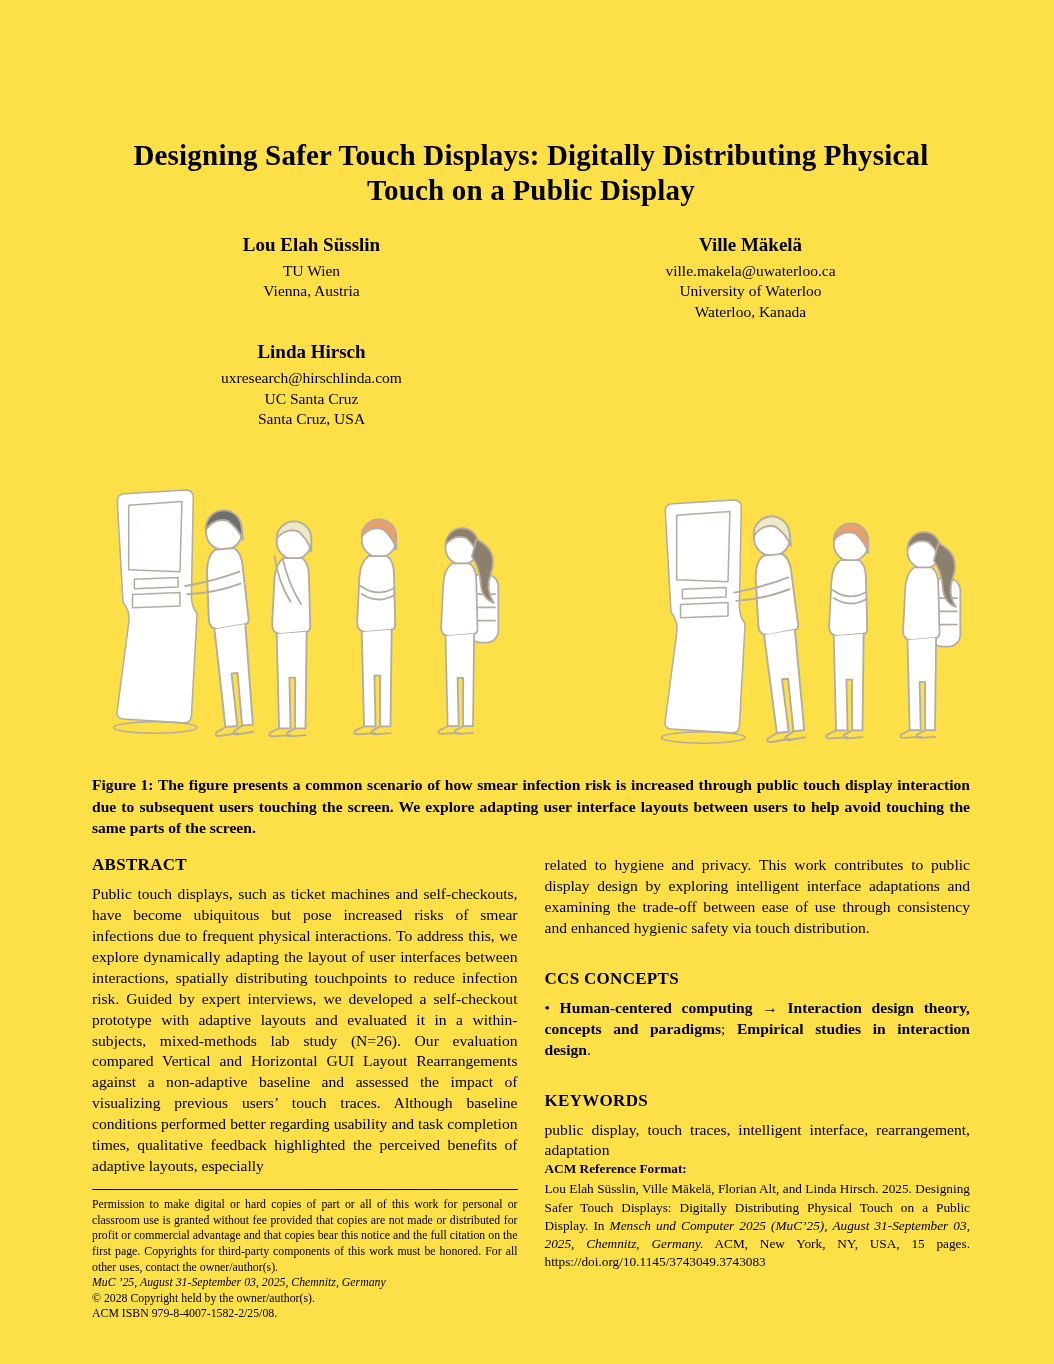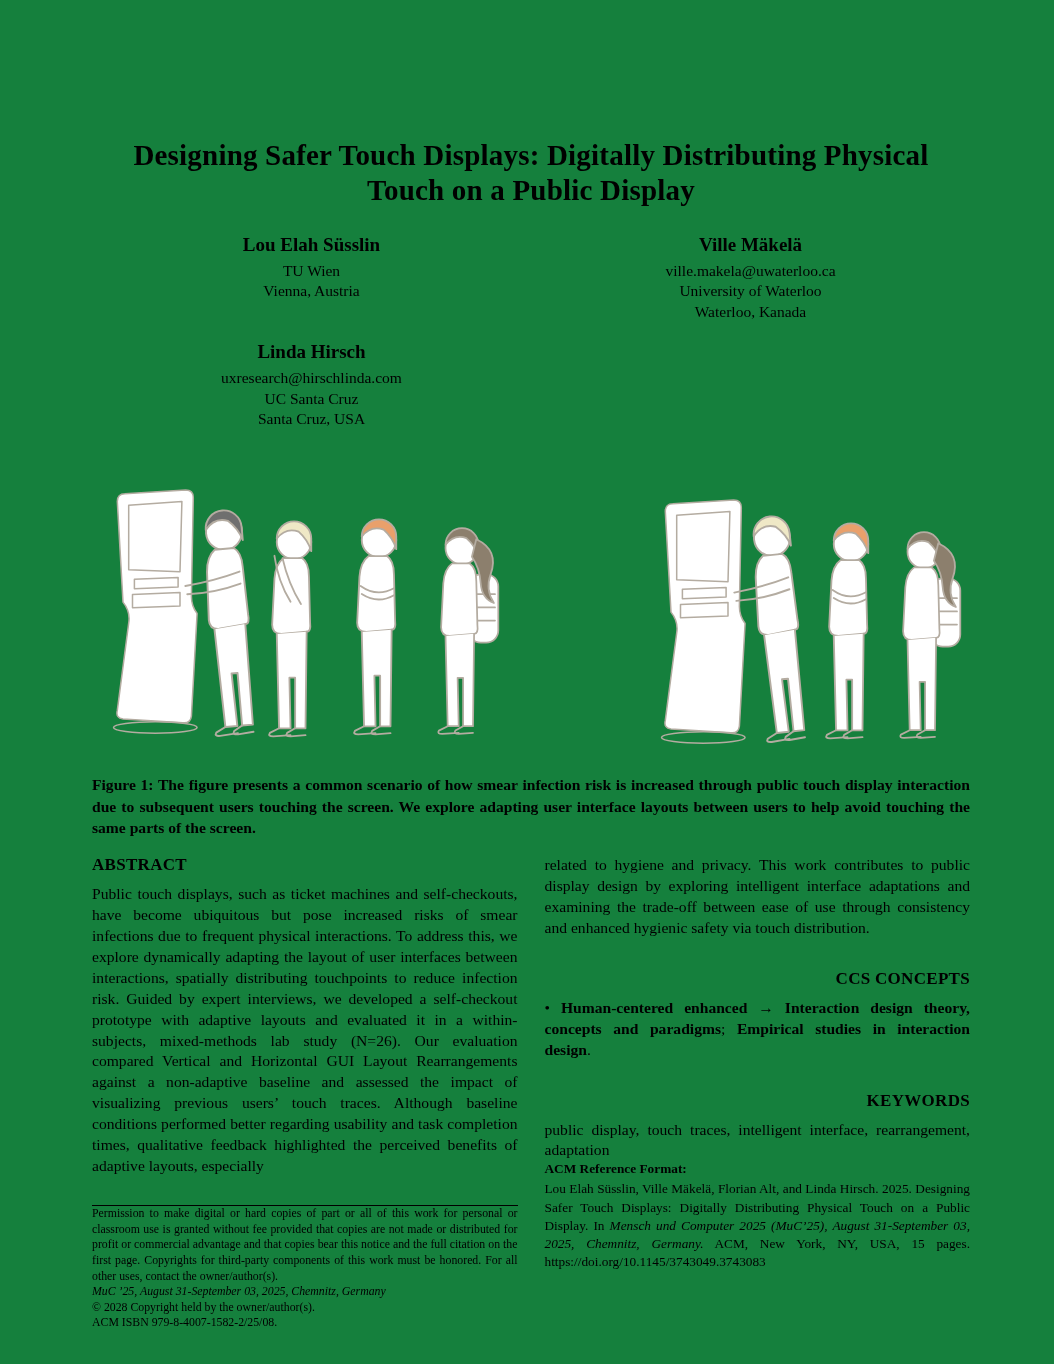--- a/index.html
+++ b/index.html
@@ -1,40 +1,40 @@
 <!DOCTYPE html>
 <html><head>
 <meta charset="utf-8">
 <style>
   html,body{margin:0;padding:0;background:#ffffff;}
   body{width:1054px;height:1364px;font-family:"Liberation Serif",serif;color:#000;-webkit-font-smoothing:antialiased;}
-  .page{position:relative;width:1054px;height:1364px;overflow:hidden;background:#15803d;}
+  .page{position:relative;width:1054px;height:1364px;overflow:hidden;background:#fde047;}
   .content{position:absolute;left:92px;top:0;width:878px;}
 
   .title{margin-top:138px;padding:0 30px;font-size:29px;font-weight:700;text-align:center;line-height:1.2;letter-spacing:0.2px;}
 
   .authors{margin-top:26px;display:grid;grid-template-columns:1fr 1fr;row-gap:18px;text-align:center;}
   .author .name{font-size:19px;font-weight:600;margin-bottom:5px;}
   .author .line{font-size:15.5px;line-height:1.34;}
 
   .figure-wrap{margin-top:40px;height:292px;}
   .figure-wrap svg{display:block;width:878px;height:292px;}
 
   .caption{margin-top:12px;font-size:15.6px;font-weight:700;line-height:1.38;text-align:justify;}
 
   .columns{margin-top:16px;display:grid;grid-template-columns:1fr 1fr;column-gap:27px;align-items:start;}
   .col{min-width:0;}
   .sec-head{font-size:17px;font-weight:600;letter-spacing:0.3px;margin:0 0 9px 0;}
   .body-text{font-size:15.6px;line-height:1.345;text-align:justify;margin:0;}
-  .mt{margin-top:30px;text-align:right;}
+  .mt{margin-top:30px;}
   .mt-lg{margin-top:44px;}
 
   .ccs b{font-weight:700;}
 
-  .footnote{margin-top:28px;border-top:1px solid #000;font-size:11.8px;line-height:1.32;}
+  .footnote{margin-top:12px;border-top:1px solid #000;padding-top:7px;font-size:11.8px;line-height:1.32;}
   .footnote p{margin:0;text-align:justify;}
   .footnote .venue{font-style:italic;}
 
   .ref-head{font-size:13.3px;font-weight:700;margin:0 0 3px 0;}
   .ref-text{font-size:13.3px;line-height:1.36;text-align:justify;margin:0;}
   .ref-text .it{font-style:italic;}
 </style>
 </head>
 <body>
 
@@ -158,21 +158,21 @@
           <p class="venue">MuC ’25, August 31-September 03, 2025, Chemnitz, Germany</p>
           <p>© 2028 Copyright held by the owner/author(s).</p>
           <p>ACM ISBN 979-8-4007-1582-2/25/08.</p>
         </div>
       </div>
 
       <div class="col">
         <p class="body-text">related to hygiene and privacy. This work contributes to public display design by exploring intelligent interface adaptations and examining the trade-off between ease of use through consistency and enhanced hygienic safety via touch distribution.</p>
 
         <h2 class="sec-head mt">CCS CONCEPTS</h2>
-        <p class="body-text ccs"><span>• </span><b>Human-centered enhanced</b><span> → </span><b>Interaction design theory, concepts and paradigms</b><span>; </span><b>Empirical studies in interaction design</b><span>.</span></p>
+        <p class="body-text ccs"><span>• </span><b>Human-centered computing</b><span> → </span><b>Interaction design theory, concepts and paradigms</b><span>; </span><b>Empirical studies in interaction design</b><span>.</span></p>
 
         <h2 class="sec-head mt">KEYWORDS</h2>
         <p class="body-text">public display, touch traces, intelligent interface, rearrangement, adaptation</p>
 
         <p class="ref-head mt-lg">ACM Reference Format:</p>
         <p class="ref-text"><span>Lou Elah Süsslin, Ville Mäkelä, Florian Alt, and Linda Hirsch. 2025. Designing Safer Touch Displays: Digitally Distributing Physical Touch on a Public Display. In </span><span class="it">Mensch und Computer 2025 (MuC’25), August 31-September 03, 2025, Chemnitz, Germany.</span><span> ACM, New York, NY, USA, 15 pages. https://doi.org/10.1145/3743049.3743083</span></p>
       </div>
 
     </div>
   </div>

